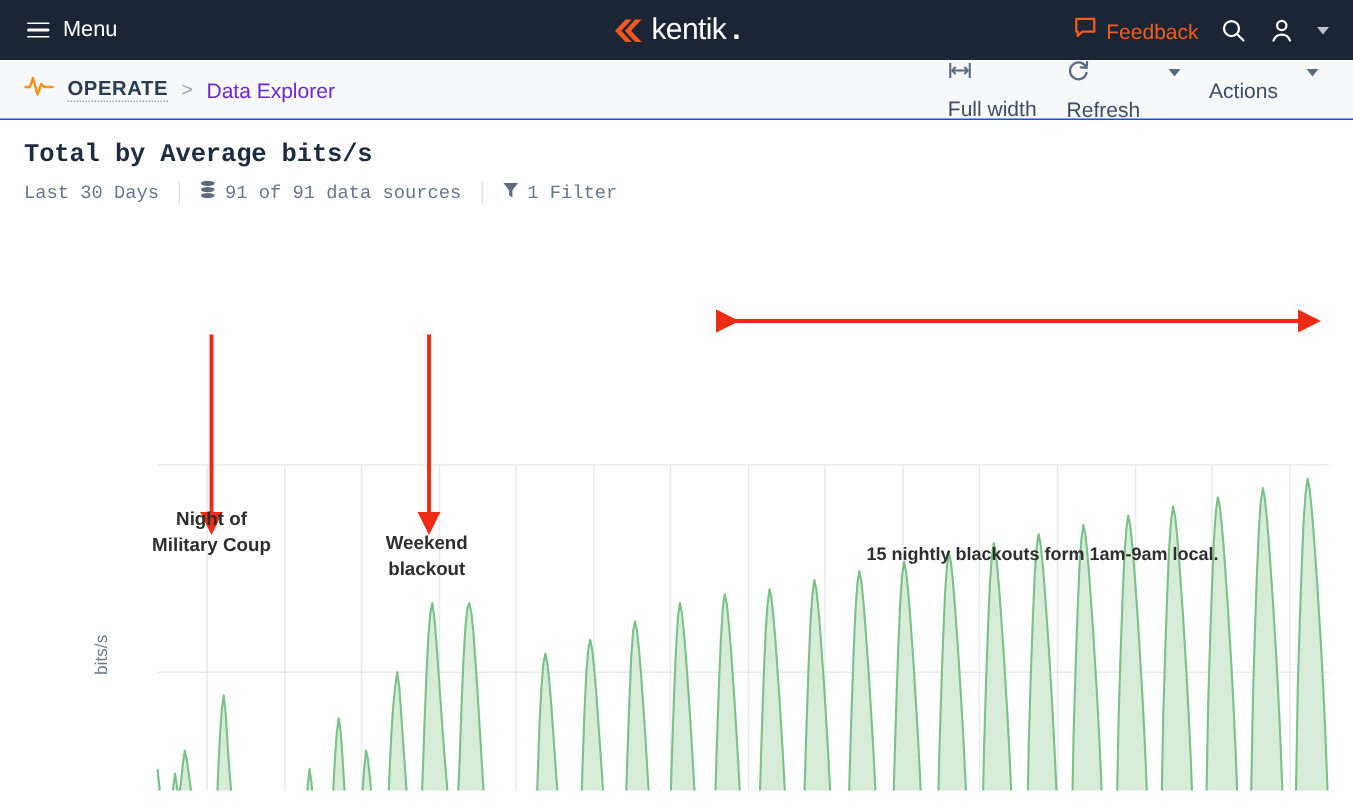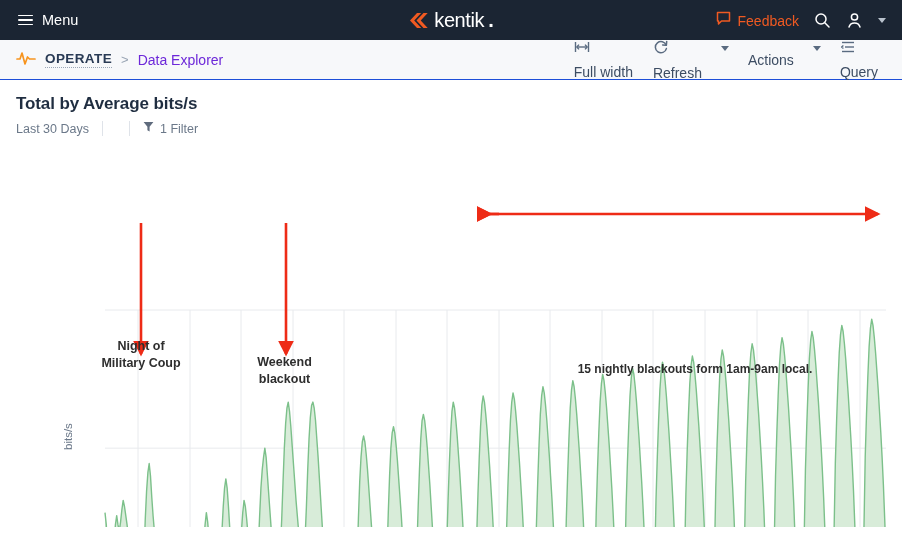--- a/index.html
+++ b/index.html
@@ -93,20 +93,21 @@
     border-top: 5px solid #5a6b80;
     cursor: pointer;
   }
   .caret-wrap { padding: 8px 7px; border-radius: 3px; cursor: pointer; }
 
   
   #panel-head {
     position: relative;
     padding: 14px 16px 0 16px;
     height: 62px;
+    font-family: Liberation Mono, monospace;
   }
   #query-title {
     font-size: 17px; font-weight: bold; color: #1f2d40;
     letter-spacing: -0.1px;
   }
   #query-meta {
     display: flex; align-items: center;
     margin-top: 7px; font-size: 12.5px; color: #6b7889;
   }
   .meta-item { display: flex; align-items: center; gap: 6px; cursor: pointer; }
@@ -236,41 +237,40 @@
       <span class="caret"></span>
     </span>
 
     <div class="tool-btn">
       <span>Actions</span>
     </div>
     <span class="caret-wrap">
       <span class="caret"></span>
     </span>
 
-    <div class="tool-btn">
-      <span>
-        <svg width="16" height="14" viewBox="0 0 16 14">
-          <line x1="2" y1="2.5" x2="14" y2="2.5" stroke="#5a6b80" stroke-width="1.4"></line>
-          <line x1="5" y1="7" x2="14" y2="7" stroke="#5a6b80" stroke-width="1.4"></line>
-          <line x1="2" y1="11.5" x2="14" y2="11.5" stroke="#5a6b80" stroke-width="1.4"></line>
-          <polyline points="3.4,5.4 1.6,7 3.4,8.6" fill="none" stroke="#5a6b80" stroke-width="1.3" stroke-linejoin="round"></polyline>
-        </svg>
-      </span>
-      <span>Query</span>
-    </div>
   </div>
 </div>
 
 <div id="panel-head">
   <div id="query-title">Total by Average bits/s</div>
   <div id="query-meta">
     <span class="meta-item">
       <span>Last 30 Days</span>
     </span>
     <span class="meta-div"></span>
+    <span class="meta-item">
+      <span>
+        <svg width="11" height="13" viewBox="0 0 11 13">
+          <ellipse cx="5.5" cy="2.3" rx="4.6" ry="1.8" fill="#5f6b7d"></ellipse>
+          <ellipse cx="5.5" cy="6.4" rx="4.6" ry="1.8" fill="#5f6b7d"></ellipse>
+          <ellipse cx="5.5" cy="10.4" rx="4.6" ry="1.8" fill="#5f6b7d"></ellipse>
+        </svg>
+      </span>
+      <span>91 of 91 data sources</span>
+    </span>
     <span class="meta-div"></span>
     <span class="meta-item">
       <span>
         <svg width="11" height="12" viewBox="0 0 11 12">
           <path d="M0.6,1 H10.4 L6.6,5.8 V10.6 L4.4,9.2 V5.8 Z" fill="#5f6b7d"></path>
         </svg>
       </span>
       <span>1 Filter</span>
     </span>
   </div>

